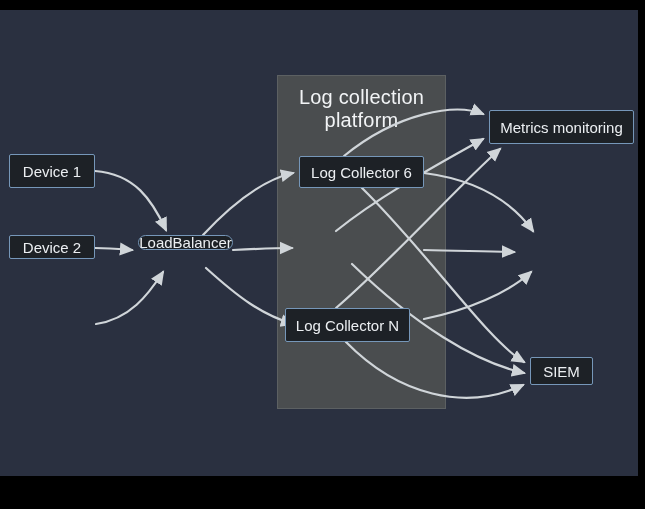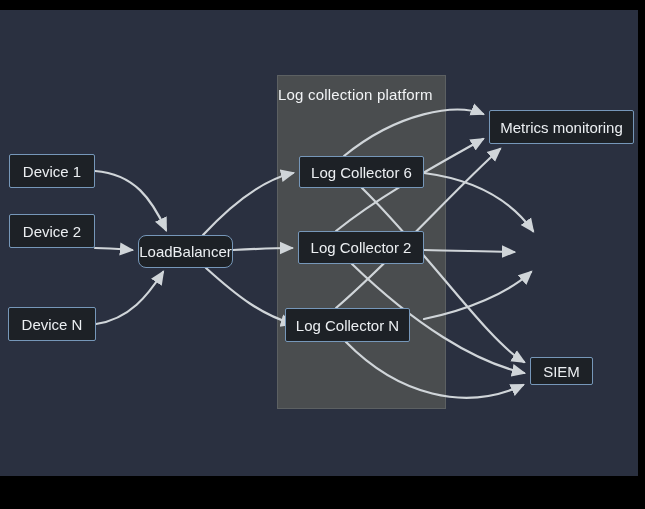--- a/index.html
+++ b/index.html
@@ -9,35 +9,35 @@
   }
   .canvas{
     position:absolute;left:0;top:10px;width:638px;height:466px;
     background:#2a3040;
   }
   .panel{
     position:absolute;left:277px;top:65px;width:169px;height:334px;
     background:#4a4d4f;border:1px solid #5c6062;box-sizing:border-box;z-index:1;
   }
   .panel-title{
-    position:absolute;left:0;right:0;top:10px;text-align:left;
-    color:#f2f4f6;font-size:15px;letter-spacing:0.2px;
+    position:absolute;left:0;right:0;top:10px;text-align:center;
+    color:#f2f4f6;font-size:20px;letter-spacing:0.2px;
   }
   svg.edges{position:absolute;left:0;top:0;width:638px;height:466px;z-index:2;}
   .node{
     position:absolute;z-index:3;box-sizing:border-box;
     background:#1d2126;border:1.5px solid #7697b9;border-radius:2px;
     color:#eceff2;font-size:15px;
     display:flex;align-items:center;justify-content:center;
     white-space:nowrap;
   }
   #n-device1{left:9px;top:144px;width:86px;height:34px;}
-  #n-device2{left:9px;top:204px;width:86px;height:34px;}
+  #n-device2{left:9px;top:225px;width:86px;height:24px;}
   #n-devicen{left:8px;top:297px;width:88px;height:34px;}
-  #n-loadbalancer{left:138px;top:225px;width:95px;height:33px;border-radius:8px;}
+  #n-loadbalancer{left:138px;top:225px;width:95px;height:15px;border-radius:8px;}
   #n-lc1{left:299px;top:146px;width:125px;height:32px;}
   #n-lc2{left:298px;top:221px;width:126px;height:33px;}
   #n-lcn{left:285px;top:298px;width:125px;height:34px;}
   #n-metrics{left:489px;top:100px;width:145px;height:34px;justify-content:center;}
   #n-archives{left:521px;top:226px;width:82px;height:32px;}
   #n-siem{left:530px;top:347px;width:63px;height:28px;}
   .edge{fill:none;stroke:#d0d5d9;stroke-width:2.2;stroke-linecap:round;}
 </style>
 </head>
 <body>
@@ -70,31 +70,25 @@
     <path class="edge" d="M 424 309 C 468 300, 508 283, 531 262" marker-end="url(#ah)"></path>
     <path class="edge" d="M 346 332 C 398 385, 465 402, 523 375" marker-end="url(#ah)"></path>
   </svg>
 
   <div class="node" id="n-device1">
     <span>Device 1</span>
   </div>
   <div class="node" id="n-device2">
     <span>Device 2</span>
   </div>
-  <div class="node" id="n-devicen">
-    <span>Device N</span>
-  </div>
   <div class="node" id="n-loadbalancer">
     <span>LoadBalancer</span>
   </div>
   <div class="node" id="n-lc1">
     <span>Log Collector 6</span>
-  </div>
-  <div class="node" id="n-lc2">
-    <span>Log Collector 2</span>
   </div>
   <div class="node" id="n-lcn">
     <span>Log Collector N</span>
   </div>
   <div class="node" id="n-metrics">
     <span>Metrics monitoring</span>
   </div>
   <div class="node" id="n-siem">
     <span>SIEM</span>
   </div>

